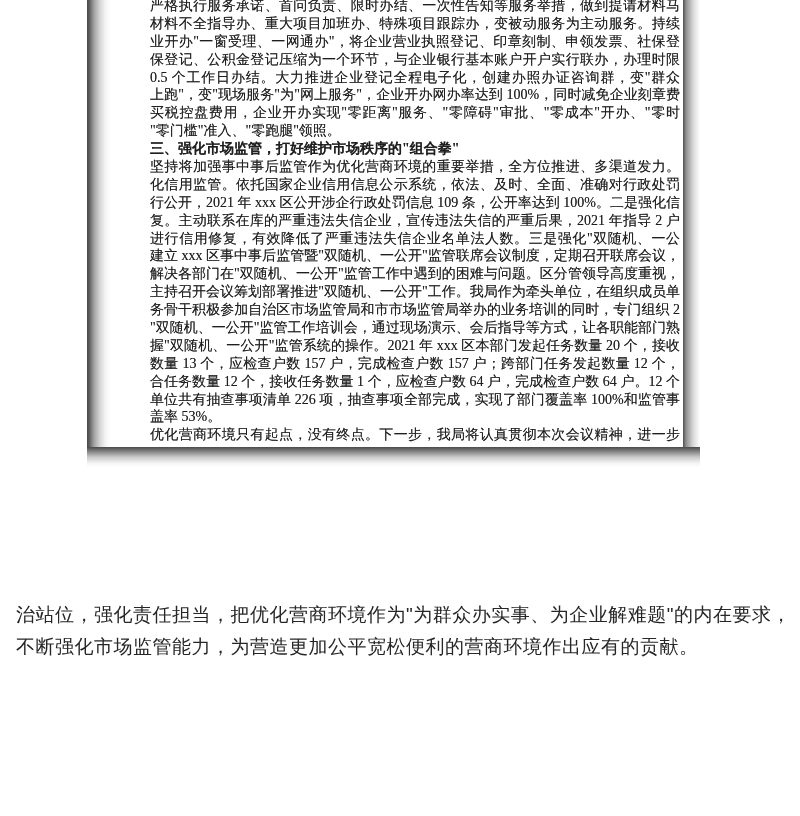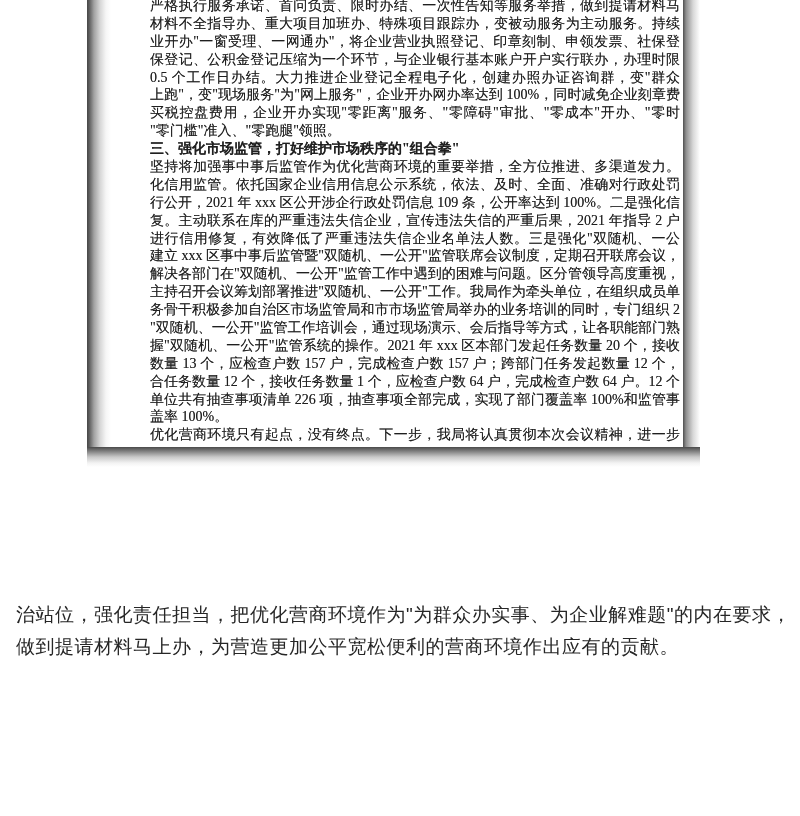--- a/index.html
+++ b/index.html
@@ -57,25 +57,25 @@
     <div class="doc-line">进行信用修复，有效降低了严重违法失信企业名单法人数。三是强化"双随机、一公开"监管。</div>
     <div class="doc-line">建立 xxx 区事中事后监管暨"双随机、一公开"监管联席会议制度，定期召开联席会议，着重</div>
     <div class="doc-line">解决各部门在"双随机、一公开"监管工作中遇到的困难与问题。区分管领导高度重视，亲自</div>
     <div class="doc-line">主持召开会议筹划部署推进"双随机、一公开"工作。我局作为牵头单位，在组织成员单位业</div>
     <div class="doc-line">务骨干积极参加自治区市场监管局和市市场监管局举办的业务培训的同时，专门组织 2 期</div>
     <div class="doc-line">"双随机、一公开"监管工作培训会，通过现场演示、会后指导等方式，让各职能部门熟练掌</div>
     <div class="doc-line">握"双随机、一公开"监管系统的操作。2021 年 xxx 区本部门发起任务数量 20 个，接收任务</div>
     <div class="doc-line">数量 13 个，应检查户数 157 户，完成检查户数 157 户；跨部门任务发起数量 12 个，被联</div>
     <div class="doc-line">合任务数量 12 个，接收任务数量 1 个，应检查户数 64 户，完成检查户数 64 户。12 个成员</div>
     <div class="doc-line">单位共有抽查事项清单 226 项，抽查事项全部完成，实现了部门覆盖率 100%和监管事项覆</div>
-    <div class="doc-line short">盖率 100%。</div>
+    <div class="doc-line short">盖率 53%。</div>
     <div class="doc-line">优化营商环境只有起点，没有终点。下一步，我局将认真贯彻本次会议精神，进一步提升政</div>
   </div>
   <div class="gutter"></div>
   <div class="edge-right"></div>
 </div>
 
 <div class="shadow-bottom"></div>
 
 <div class="closing">
   <div class="closing-line">治站位，强化责任担当，把优化营商环境作为"为群众办实事、为企业解难题"的内在要求，</div>
-  <div class="closing-line">做到提请材料马上办，为营造更加公平宽松便利的营商环境作出应有的贡献。</div>
+  <div class="closing-line">不断强化市场监管能力，为营造更加公平宽松便利的营商环境作出应有的贡献。</div>
 </div>
 
 </body></html>

